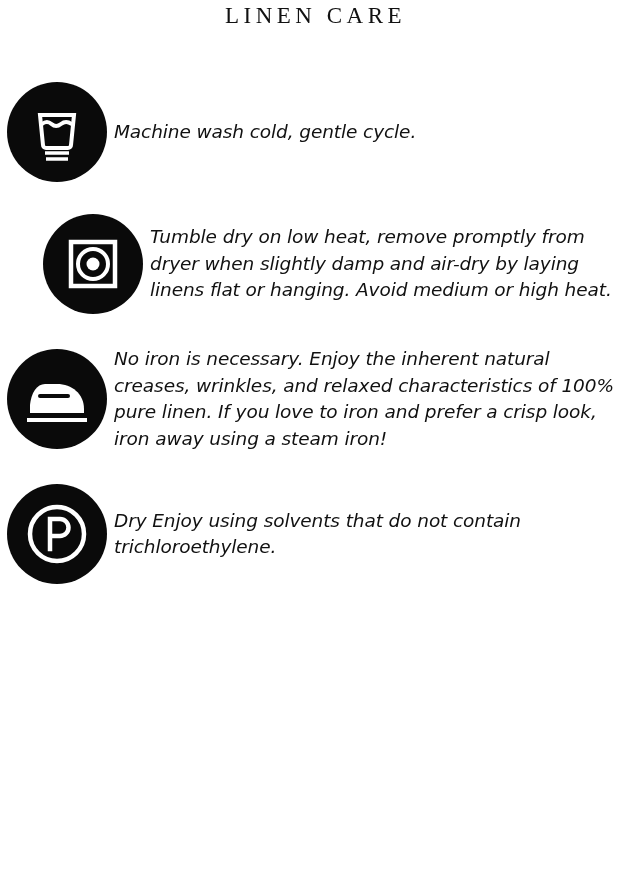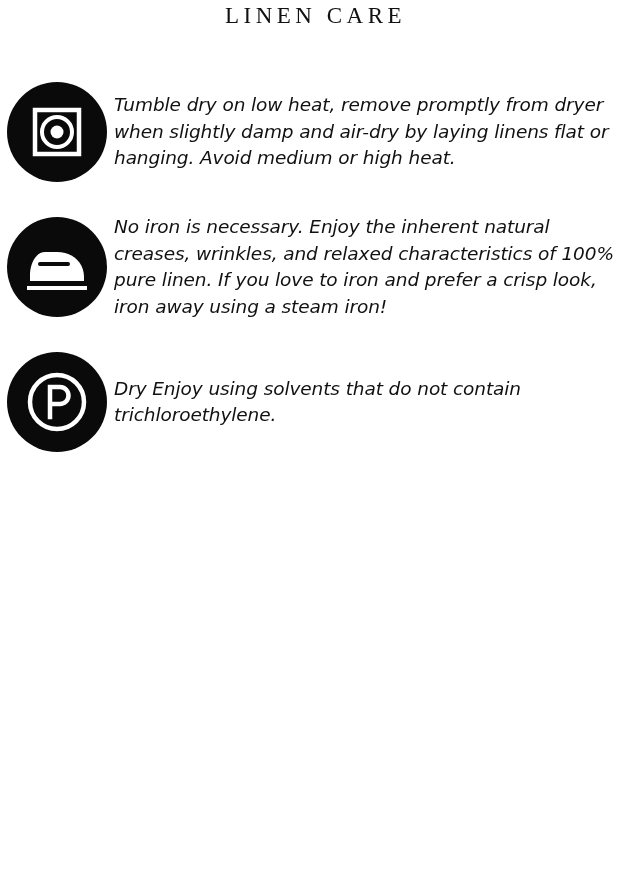--- a/index.html
+++ b/index.html
@@ -70,33 +70,48 @@
     font-style: italic;
     font-size: 18.5px;
     line-height: 26.5px;
     color: #111111;
     margin: 0;
     letter-spacing: -0.1px;
   }
   
   .row-0 { margin-top: 0px; }
   .row-1 { margin-top: 14px; }
-  .row-2 { margin-top: 14px; }
+  .row-2 { margin-top: 14px; padding-left: 36px; }
   .row-3 { margin-top: 24px; justify-content: flex-end; }
   .row-4 { margin-top: 16px; }
 </style>
 </head>
 <body>
 
 <div class="page">
 
   <h1 class="title">LINEN CARE</h1>
 
   <ul class="care-list">
 
+    <li class="care-row row-0">
+      <div class="icon-cell">
+        <div class="icon-disc">
+          <svg width="62" height="62" viewBox="0 0 62 62" aria-hidden="true">
+            <path d="M14 14 L48 14 L45 44 A3 3 0 0 1 42 47 L20 47 A3 3 0 0 1 17 44 Z" fill="none" stroke="#ffffff" stroke-width="4"></path>
+            <path d="M16 23 Q21 19 25.5 23 Q30 27 35 23 Q40 19 45.5 23" fill="none" stroke="#ffffff" stroke-width="4" stroke-linecap="round"></path>
+            <line x1="19" y1="52" x2="43" y2="52" stroke="#ffffff" stroke-width="3.5"></line>
+            <line x1="20" y1="58" x2="42" y2="58" stroke="#ffffff" stroke-width="3.5"></line>
+          </svg>
+        </div>
+      </div>
+      <div class="text-cell">
+        <p class="care-text">Machine wash cold, gentle cycle.</p>
+      </div>
+    </li>
 
 
     <li class="care-row row-2">
       <div class="icon-cell">
         <div class="icon-disc">
           <svg width="62" height="62" viewBox="0 0 62 62" aria-hidden="true">
             <rect x="9" y="9" width="44" height="44" fill="none" stroke="#ffffff" stroke-width="4.5"></rect>
             <circle cx="31" cy="31" r="15" fill="none" stroke="#ffffff" stroke-width="4"></circle>
             <circle cx="31" cy="31" r="6.5" fill="#ffffff"></circle>
           </svg>

